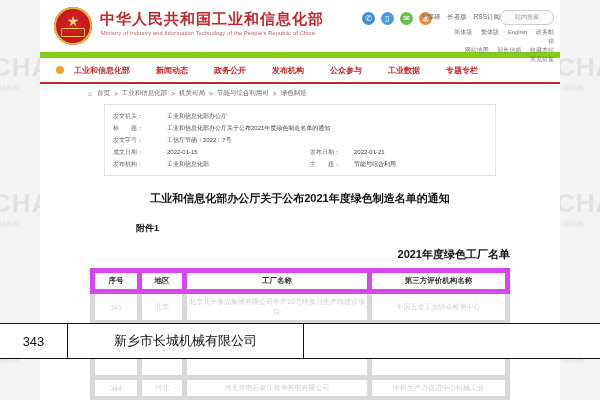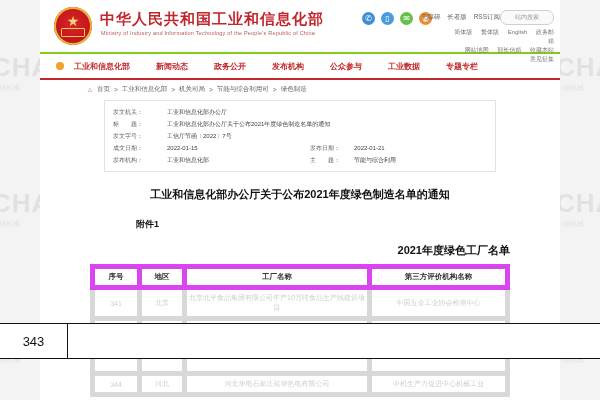--- a/index.html
+++ b/index.html
@@ -26,21 +26,21 @@
     position:absolute;color:#dcdcdc;font-size:26px;font-weight:bold;
     letter-spacing:1px;opacity:.75;white-space:nowrap;
   }
   .wm small{display:block;font-size:7px;font-weight:normal;letter-spacing:0;}
   .content{
     position:absolute;left:40px;top:0;width:520px;height:400px;background:#fff;
   }
   
   .topbar{
     height:52px;background:#ffffff;position:relative;
-    border-bottom:2px solid #84cc16;
+    border-bottom:6px solid #84cc16;
   }
   .emblem{
     position:absolute;left:14px;top:7px;width:38px;height:38px;border-radius:50%;
     background:radial-gradient(circle at 50% 45%, #d4262b 0%, #c5161c 60%, #a81014 100%);
     box-shadow:0 0 0 2px #e8b53a inset;
   }
   .emblem:after{
     content:"★";position:absolute;left:0;right:0;top:7px;text-align:center;
     color:#f5d27a;font-size:14px;line-height:1;
   }
@@ -300,15 +300,16 @@
         <td>河北华电石家庄裕华热电有限公司</td>
         <td>中机生产力促进中心机械工业</td>
       </tr>
     </tbody>
       </table>
 
   </div>
 
   <div class="hl-row" style="top:323px;">
     <div class="c c-no sep">343</div>
+    <div class="c c-fac sep">新乡市长城机械有限公司</div>
   </div>
 
 </div>
 
 </body></html>

